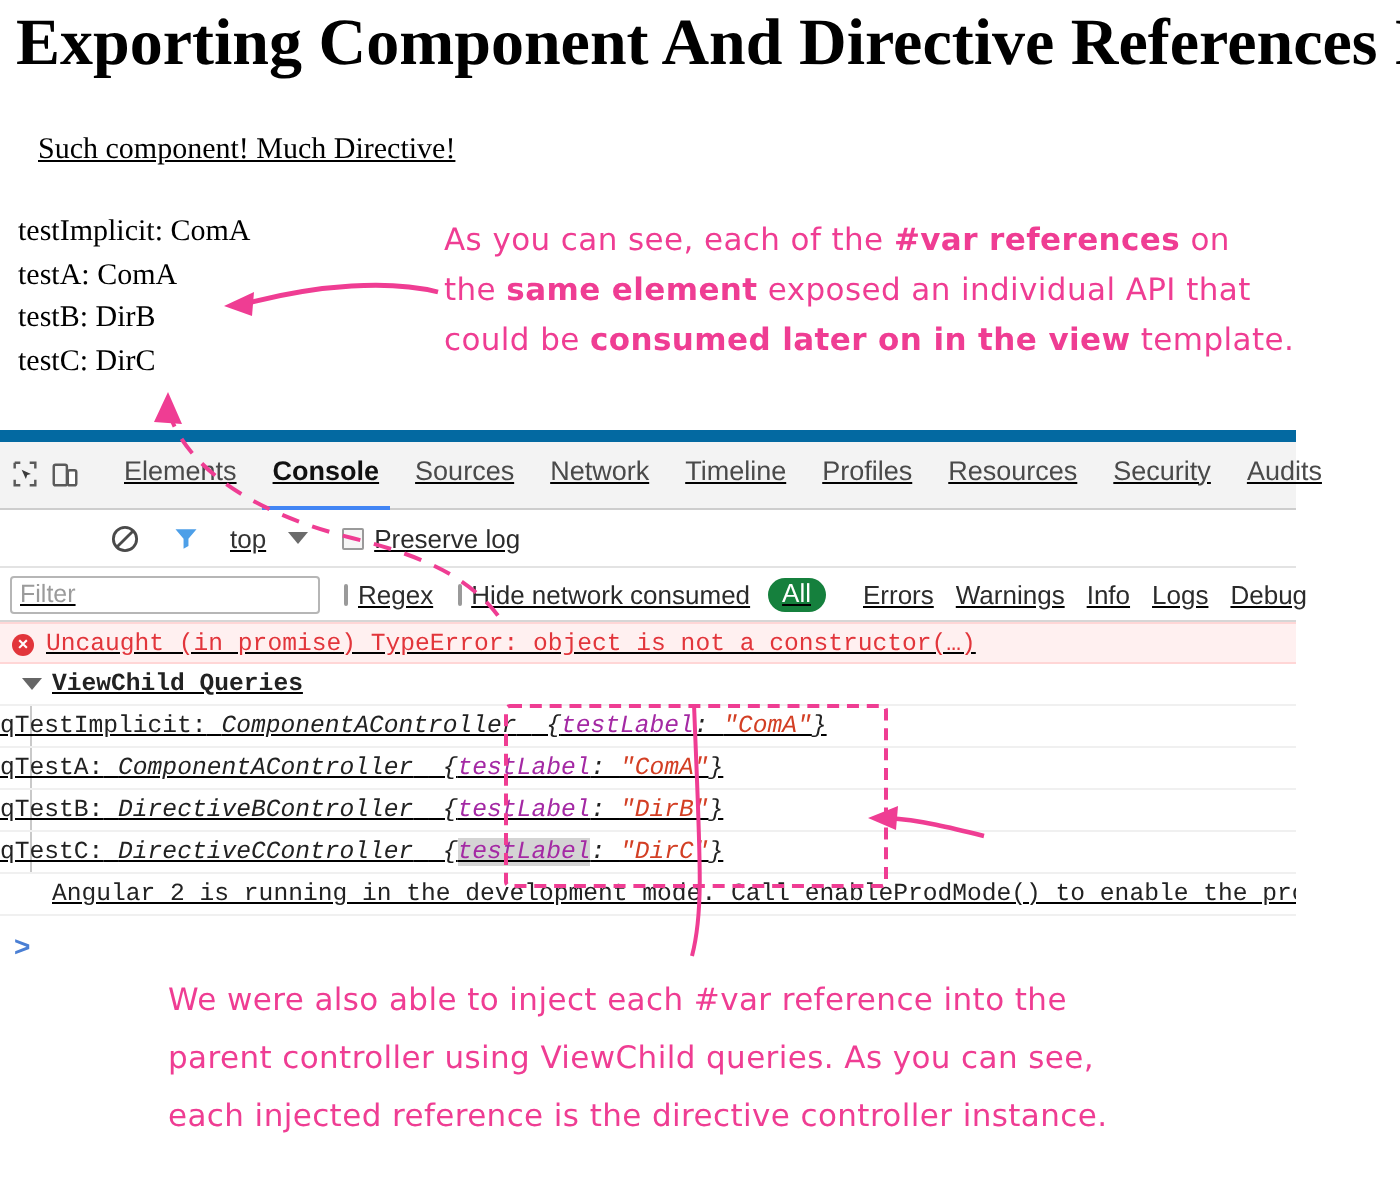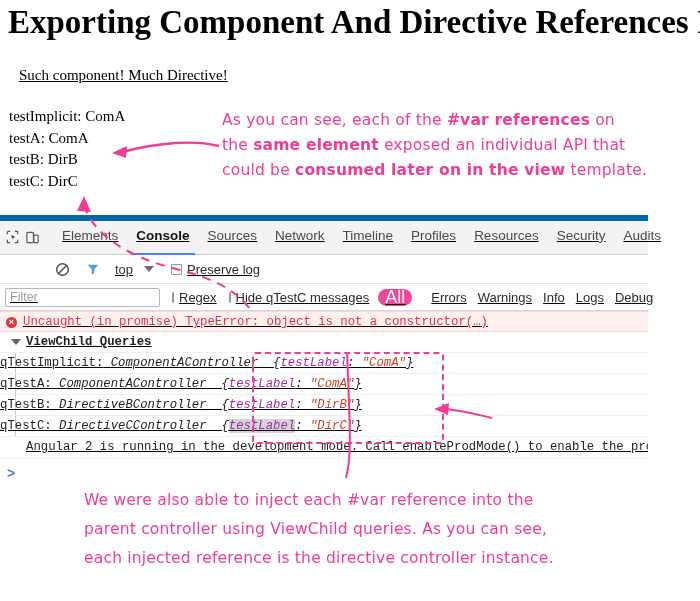--- a/index.html
+++ b/index.html
@@ -181,23 +181,23 @@
     box-sizing: border-box;
   }
   .flabel {
     font-size: 13px;
     color: #2b2b2b;
     margin-left: 5px;
     white-space: nowrap;
   }
   .lvl-pill {
     margin-left: 9px;
-    background: #ec4899;
+    background: #15803d;
     color: #ffffff;
-    font-size: 18px;
+    font-size: 13px;
     border-radius: 9px;
     padding: 2px 7px 3px 7px;
     line-height: 12px;
   }
   .lvl-divider {
     width: 1px; height: 15px;
     background: #cfcfcf;
     margin-left: 8px;
   }
   .lvl {
@@ -381,21 +381,21 @@
     <div class="caret-down"></div>
     <div class="chk"></div>
     <div class="chk-label">Preserve log</div>
   </div>
 
   <div class="dt-filterbar">
     <input id="filter-input" type="text" placeholder="Filter" style="">
     <div class="fchk"></div>
     <div class="flabel">Regex</div>
     <div class="fchk"></div>
-    <div class="flabel">Hide qTestC messages</div>
+    <div class="flabel">Hide network consumed</div>
     <div class="lvl-pill">All</div>
     <div class="lvl-divider"></div>
     <div class="lvl">Errors</div>
     <div class="lvl">Warnings</div>
     <div class="lvl">Info</div>
     <div class="lvl">Logs</div>
     <div class="lvl">Debug</div>
   </div>
 
   <div id="console-body">

